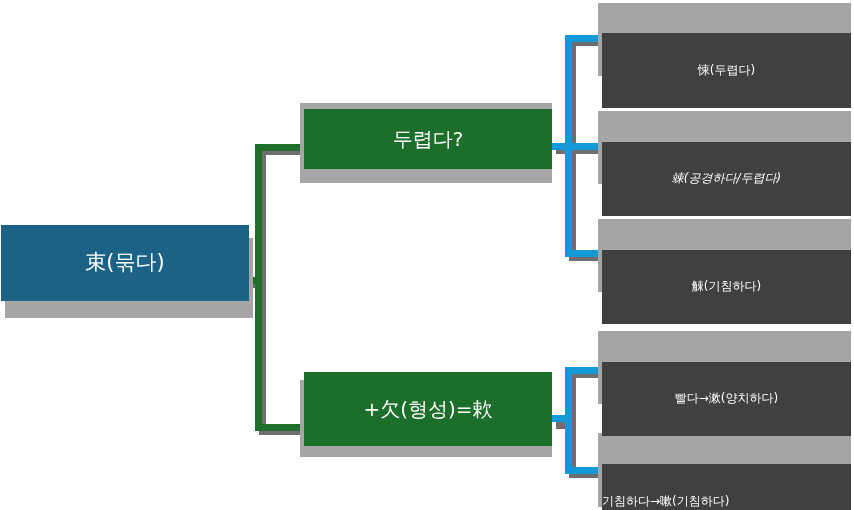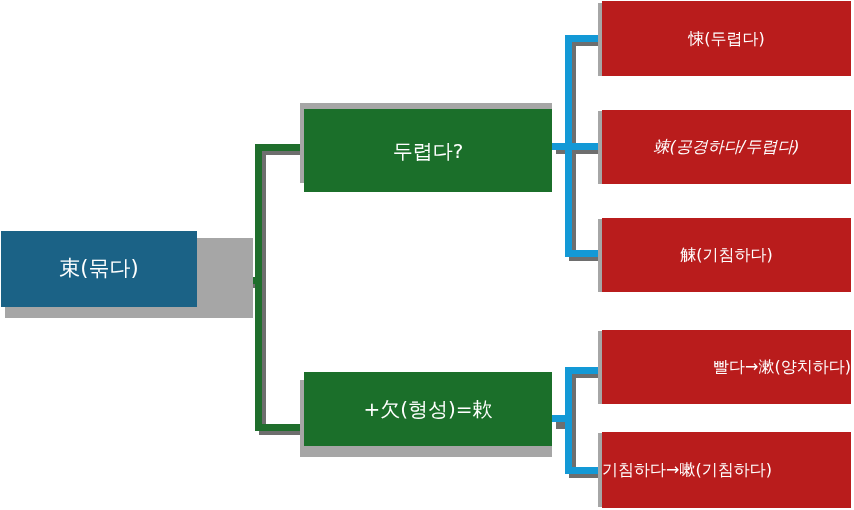--- a/index.html
+++ b/index.html
@@ -59,22 +59,23 @@
 
   .node.root {
     background: #1b6286;
     font-size: 21px;
   }
   .node.branch {
     background: #1b6f2a;
     font-size: 20px;
   }
   .node.leaf {
-    background: #b91c1c;
-    font-size: 16px;
+    background: #404040;
+    font-size: 12px;
+    margin-top: 32px;
   }
   .node.leaf.overflow {
     justify-content: flex-start;
     text-align: center;
   }
 </style>
 </head>
 <body>
 
 <div id="canvas">
@@ -111,45 +112,45 @@
 
   <div class="node-shadow" style="left:5px; top:238px; width:248px; height:80px;"></div>
   <div class="node-shadow" style="left:300px; top:103px; width:252px; height:80px;"></div>
   <div class="node-shadow" style="left:300px; top:380px; width:252px; height:77px;"></div>
   <div class="node-shadow" style="left:598px; top:3px; width:253px; height:73px;"></div>
   <div class="node-shadow" style="left:598px; top:111px; width:253px; height:73px;"></div>
   <div class="node-shadow" style="left:598px; top:219px; width:253px; height:73px;"></div>
   <div class="node-shadow" style="left:598px; top:331px; width:253px; height:73px;"></div>
   <div class="node-shadow" style="left:598px; top:433px; width:253px; height:74px;"></div>
 
-  <div class="node root" style="left:1px; top:231px; width:196px; height:76px;">
+  <div class="node root" style="left:1px; top:225px; width:248px; height:76px;">
     <span class="node-label">束(묶다)</span>
   </div>
 
-  <div class="node branch" style="left:304px; top:109px; width:248px; height:83px;">
+  <div class="node branch" style="left:304px; top:109px; width:248px; height:60px;">
     <span class="node-label">두렵다?</span>
   </div>
 
   <div class="node branch" style="left:304px; top:372px; width:248px; height:74px;">
     <span class="node-label">+欠(형성)=欶</span>
   </div>
 
   <div class="node leaf" style="left:602px; top:1px; width:249px; height:75px;">
     <span class="node-label">悚(두렵다)</span>
   </div>
 
   <div class="node leaf" style="left:602px; top:110px; width:249px; height:74px;font-style:italic;">
     <span class="node-label">竦(공경하다/두렵다)</span>
   </div>
 
   <div class="node leaf" style="left:602px; top:218px; width:249px; height:74px;">
     <span class="node-label">觫(기침하다)</span>
   </div>
 
-  <div class="node leaf" style="left:602px; top:330px; width:249px; height:74px;justify-content:flex-end;">
+  <div class="node leaf" style="left:602px; top:330px; width:249px; height:74px;">
     <span class="node-label">빨다→漱(양치하다)</span>
   </div>
 
   <div class="node leaf overflow" style="left:602px; top:432px; width:249px; height:76px;">
     <span class="node-label">기침하다→嗽(기침하다)</span>
   </div>
 
 </div>
 
 </body></html>

